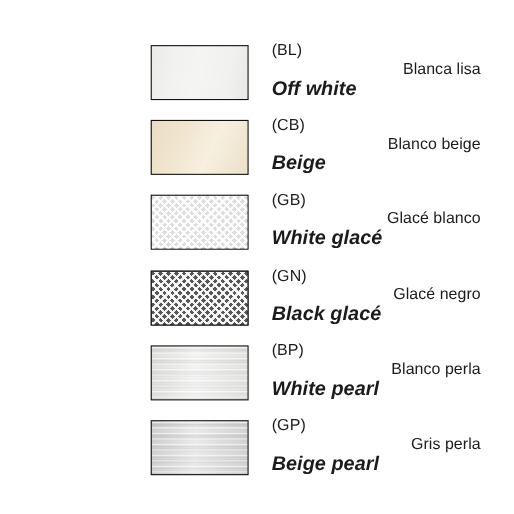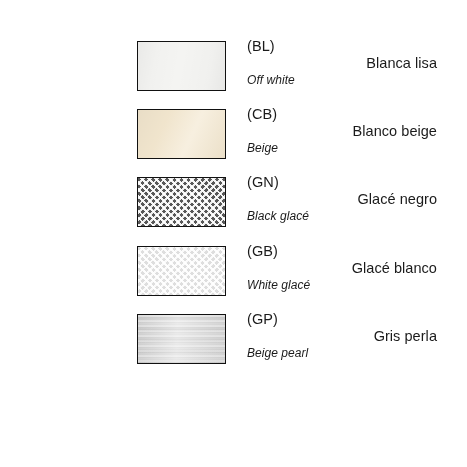--- a/index.html
+++ b/index.html
@@ -138,25 +138,26 @@
 
   .name-es {
     font-size: 14.5px;
     line-height: 17px;
     letter-spacing: 0.05px;
     white-space: nowrap;
     text-align: right;
   }
 
   .name-en {
-    font-size: 12px;
+    font-size: 18px;
     line-height: 17px;
     font-style: italic;
     letter-spacing: 0.05px;
     white-space: nowrap;
+    font-weight: bold;
   }
 </style>
 </head>
 <body>
 
 <div id="sheet">
   <div class="swatch-list" id="swatch-list">
       <div class="swatch-row">
         <div class="swatch-chip" style="background-color: rgb(244, 244, 242);">
           <div class="chip-inner tex-plain"></div>
@@ -171,37 +172,47 @@
         <div class="swatch-chip" style="background-color: rgb(243, 231, 207);">
           <div class="chip-inner tex-beige"></div>
         </div>
         <div class="swatch-text">
           <div class="code">(CB)</div>
           <div class="name-es">Blanco beige</div>
           <div class="name-en">Beige</div>
         </div>
       </div>
       <div class="swatch-row">
+        <div class="swatch-chip" style="background-color: rgb(222, 222, 222);">
+          <div class="chip-inner tex-weave"></div>
+        </div>
+        <div class="swatch-text">
+          <div class="code">(GB)</div>
+          <div class="name-es">Glacé blanco</div>
+          <div class="name-en">White glacé</div>
+        </div>
+      </div>
+      <div class="swatch-row">
         <div class="swatch-chip" style="background-color: rgb(88, 88, 88);">
           <div class="chip-inner tex-weave"></div>
         </div>
         <div class="swatch-text">
           <div class="code">(GN)</div>
           <div class="name-es">Glacé negro</div>
           <div class="name-en">Black glacé</div>
         </div>
       </div>
       <div class="swatch-row">
-        <div class="swatch-chip" style="background-color: rgb(222, 222, 222);">
-          <div class="chip-inner tex-weave"></div>
-        </div>
-        <div class="swatch-text">
-          <div class="code">(GB)</div>
-          <div class="name-es">Glacé blanco</div>
-          <div class="name-en">White glacé</div>
+        <div class="swatch-chip" style="background-color: rgb(236, 236, 235);">
+          <div class="chip-inner tex-pearl"></div>
+        </div>
+        <div class="swatch-text">
+          <div class="code">(BP)</div>
+          <div class="name-es">Blanco perla</div>
+          <div class="name-en">White pearl</div>
         </div>
       </div>
       <div class="swatch-row">
         <div class="swatch-chip" style="background-color: rgb(220, 220, 220);">
           <div class="chip-inner tex-pearl"></div>
         </div>
         <div class="swatch-text">
           <div class="code">(GP)</div>
           <div class="name-es">Gris perla</div>
           <div class="name-en">Beige pearl</div>

